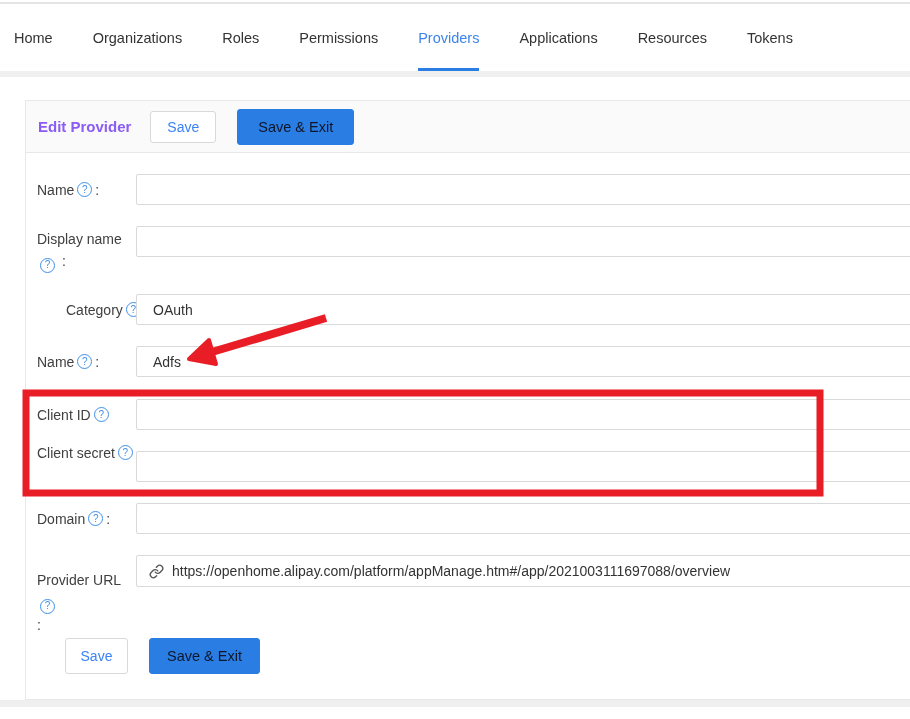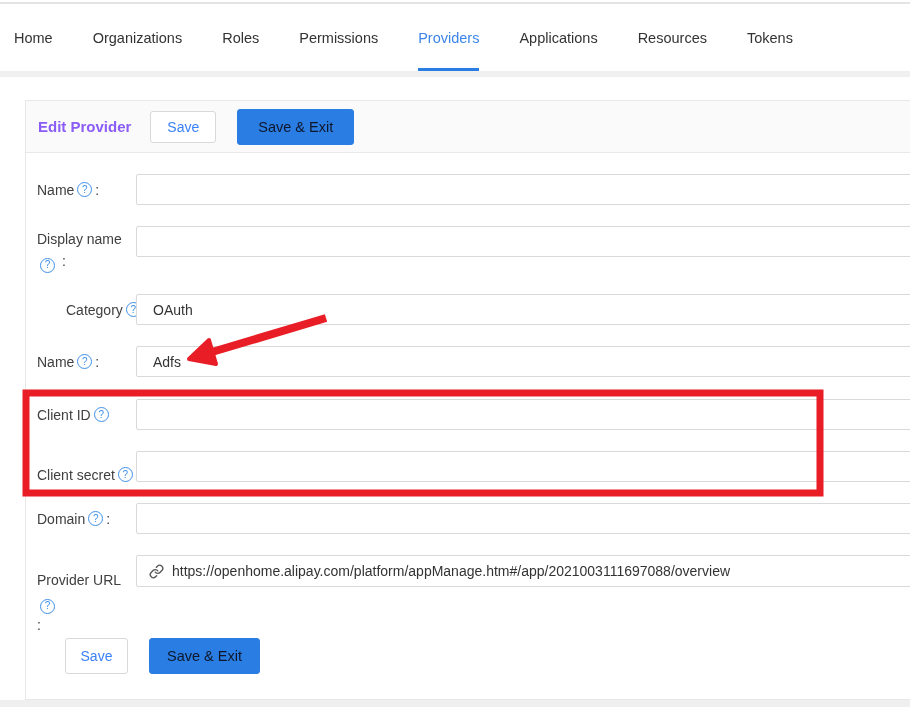--- a/index.html
+++ b/index.html
@@ -174,21 +174,21 @@
     <span>Adfs</span>
   </div>
 
   <div class="row-label v-center" style="top:298px;">
     <span>Client ID</span>
     <span class="help-icon"></span>
     <span></span>
   </div>
   <input class="form-input" style="top: 298px;" value="">
 
-  <div class="row-label v-center" style="top:358px;">
+  <div class="row-label v-center" style="top:336px;">
     <span>Client secret</span>
     <span class="help-icon"></span>
     <span></span>
   </div>
   <input class="form-input" style="top: 350px;" value="">
 
   <div class="row-label v-center" style="top:402px;text-align:right;">
     <span>Domain</span>
     <span class="help-icon"></span>
     <span>:</span>

